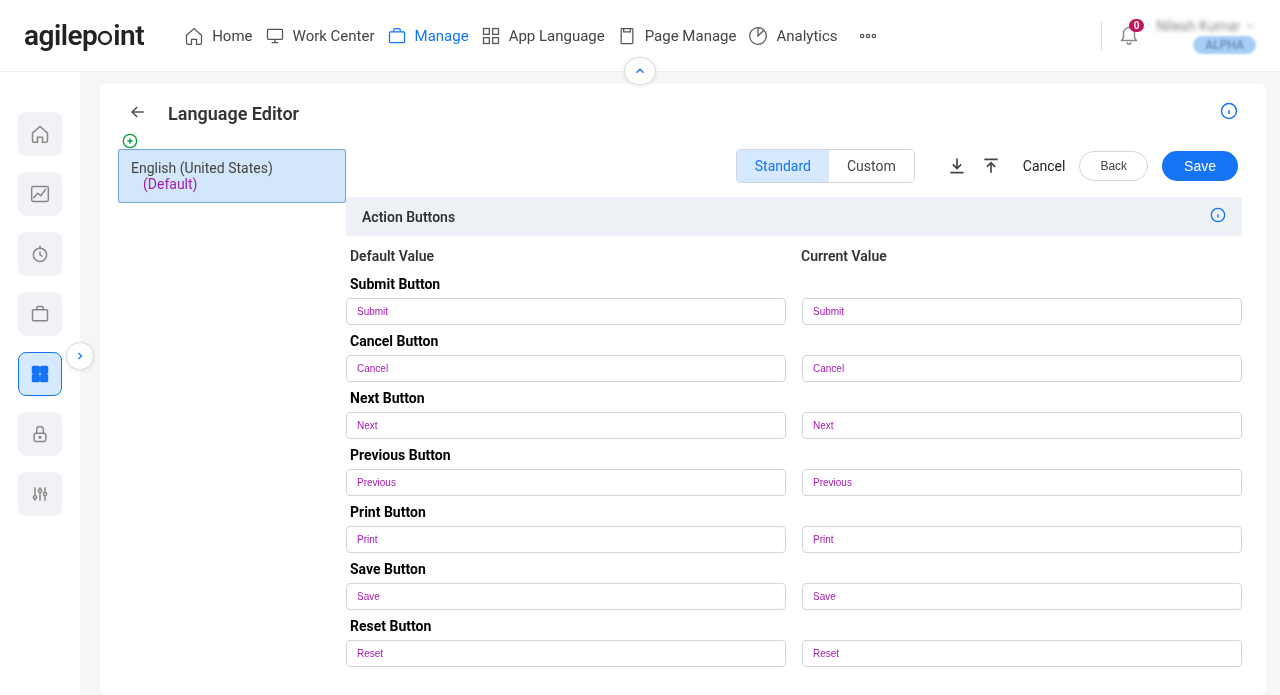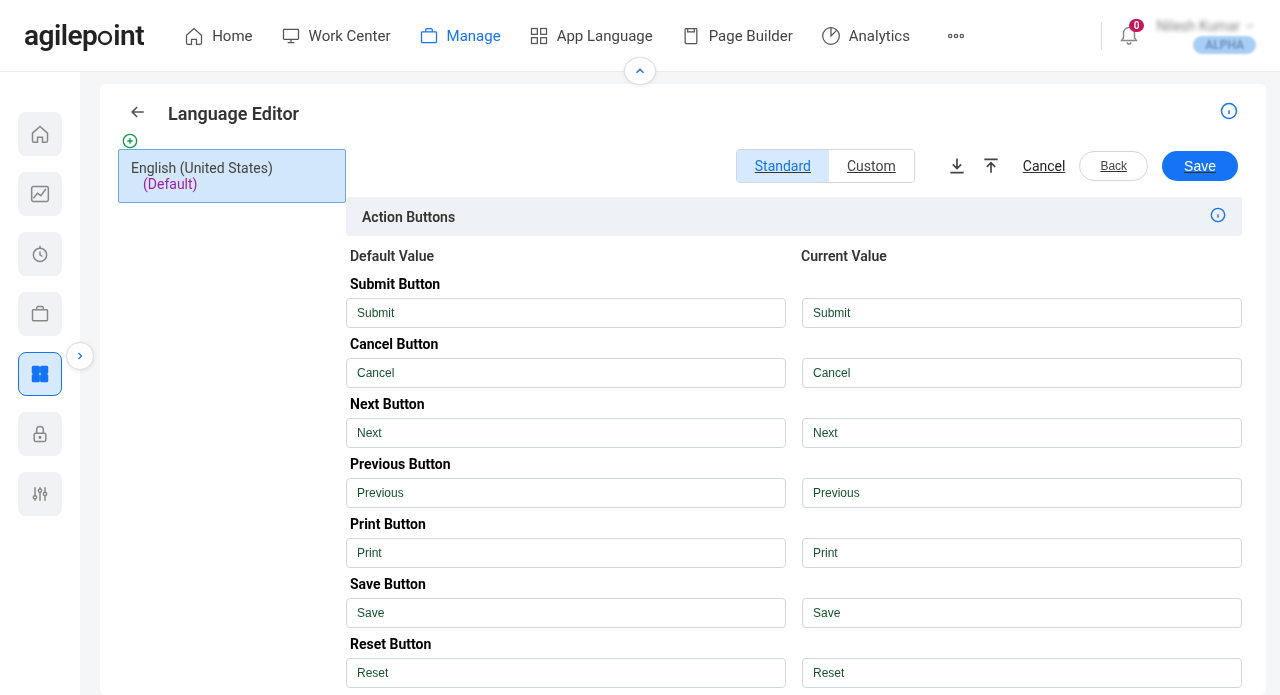--- a/index.html
+++ b/index.html
@@ -2,21 +2,21 @@
 <html><head>
 <meta charset="utf-8">
 <style>
 * { box-sizing: border-box; margin: 0; padding: 0; }
 body { font-family: -apple-system, BlinkMacSystemFont, "Segoe UI", Roboto, sans-serif; background: #f5f6f8; color: #333; font-size: 14px; width: 1280px; height: 695px; overflow: hidden; }
 
 
 .top-header { background: #fff; height: 72px; display: flex; align-items: center; padding: 0 24px; border-bottom: 1px solid #eee; position: relative; }
 .logo { display: flex; align-items: center; margin-right: 40px; }
 .logo-text { font-size: 28px; font-weight: 600; color: #222; letter-spacing: -0.5px; }
-.nav { display: flex; gap: 28px; align-items: center; }
+.nav { display: flex; gap: 12px; align-items: center; }
 .nav-item { display: flex; align-items: center; gap: 8px; color: #444; cursor: pointer; font-size: 15px; }
 .nav-item.active { color: #1574f5; }
 .nav-item .nav-icon { width: 20px; height: 20px; display: flex; align-items: center; justify-content: center; }
 .nav-item svg { width: 20px; height: 20px; stroke: #555; fill: none; stroke-width: 1.5; }
 .nav-item.active svg { stroke: #1574f5; }
 .nav-more { margin-left: 8px; }
 .header-right { margin-left: auto; display: flex; align-items: center; gap: 16px; }
 .divider { width: 1px; height: 28px; background: #ddd; }
 .bell-wrap { position: relative; }
 .bell-badge { position: absolute; top: -4px; right: -4px; background: #c2185b; color: #fff; border-radius: 10px; font-size: 10px; padding: 1px 5px; font-weight: 600; }
@@ -40,38 +40,38 @@
 .main-title { font-size: 18px; font-weight: 600; color: #333; }
 .info-icon-top { position: absolute; right: 28px; top: 18px; color: #1574f5; cursor: pointer; }
 .add-circle { color: #0a9d44; margin-left: 12px; margin-top: -4px; cursor: pointer; width: 16px; height: 16px; }
 
 .content-row { display: flex; flex: 1; min-height: 0; padding: 0 18px 0 18px; }
 .lang-tabs { width: 228px; flex-shrink: 0; }
 .lang-tab { background: #d3e7fb; border: 1px solid #6fa6db; padding: 10px 12px; font-size: 14px; color: #444; border-radius: 2px; cursor: pointer; }
 .lang-default { color: #a21caf; margin-left: 12px; }
 
 .editor-area { flex: 1; display: flex; flex-direction: column; min-width: 0; }
-.toolbar { display: flex; align-items: center; justify-content: flex-end; gap: 14px; padding: 0 10px 14px 0; text-decoration: underline; }
+.toolbar { display: flex; align-items: center; justify-content: flex-end; gap: 14px; padding: 0 10px 14px 0; }
 .toggle-group { display: flex; border: 1px solid #cfd6e0; border-radius: 4px; overflow: hidden; margin-right: 18px; }
 .toggle-btn { padding: 8px 18px; font-size: 14px; cursor: pointer; background: #fff; color: #444; }
 .toggle-btn.active { background: #d6e9ff; color: #1574f5; }
 .tool-icon { cursor: pointer; color: #555; width: 20px; height: 20px; }
 .tool-link { color: #222; cursor: pointer; font-size: 14px; margin-left: 8px; }
 .btn-outline { border: 1px solid #cfd6e0; background: #fff; border-radius: 18px; padding: 7px 20px; cursor: pointer; color: #444; font-size: 12px; }
 .btn-primary { background: #1574f5; color: #fff; border-radius: 18px; padding: 7px 22px; cursor: pointer; font-size: 14px; border: none; }
 
 .section-hdr { background: #eef1f5; padding: 10px 16px; font-weight: 600; color: #333; display: flex; align-items: center; border-radius: 3px; margin-right: 6px; }
 .section-hdr .info-right { margin-left: auto; color: #1574f5; cursor: pointer; }
 
 .fields-scroll { flex: 1; overflow-y: auto; padding-right: 6px; }
 .col-headers { display: flex; gap: 8px; padding: 12px 4px 4px; }
 .col-h { flex: 1; font-weight: 600; color: #333; font-size: 14px; }
 .field-label { font-weight: 700; color: #000000; font-size: 14px; margin: 8px 0 6px 4px; }
 .field-row { display: flex; gap: 16px; }
-.field-input { flex: 1; border: 1px solid #cfd6e0; border-radius: 4px; padding: 7px 10px; font-size: 12px; color: #14532d; background: #fff; }
+.field-input { flex: 1; border: 1px solid #cfd6e0; border-radius: 4px; padding: 7px 10px; font-size: 10px; color: #a21caf; background: #fff; }
 .field-input[readonly] { background: #fff; }
 
 
 .fields-scroll::-webkit-scrollbar { width: 8px; }
 .fields-scroll::-webkit-scrollbar-thumb { background: #c3c9d2; border-radius: 4px; }
 </style>
 </head>
 <body>
 
 <div class="top-header">
@@ -118,21 +118,21 @@
         </span>
       <span>App Language</span>
     </div>
     <div class="nav-item">
       <span class="nav-icon">
           <svg viewBox="0 0 24 24">
             <rect x="5" y="3" width="14" height="18" rx="1"></rect>
             <path d="M8 3v4h8V3"></path>
           </svg>
         </span>
-      <span>Page Builder</span>
+      <span>Page Manage</span>
     </div>
     <div class="nav-item">
       <span class="nav-icon">
           <svg viewBox="0 0 24 24">
             <path d="M12 2a10 10 0 100 20 10 10 0 000-20z"></path>
             <path d="M12 2v10l7-7"></path>
           </svg>
         </span>
       <span>Analytics</span>
     </div>

